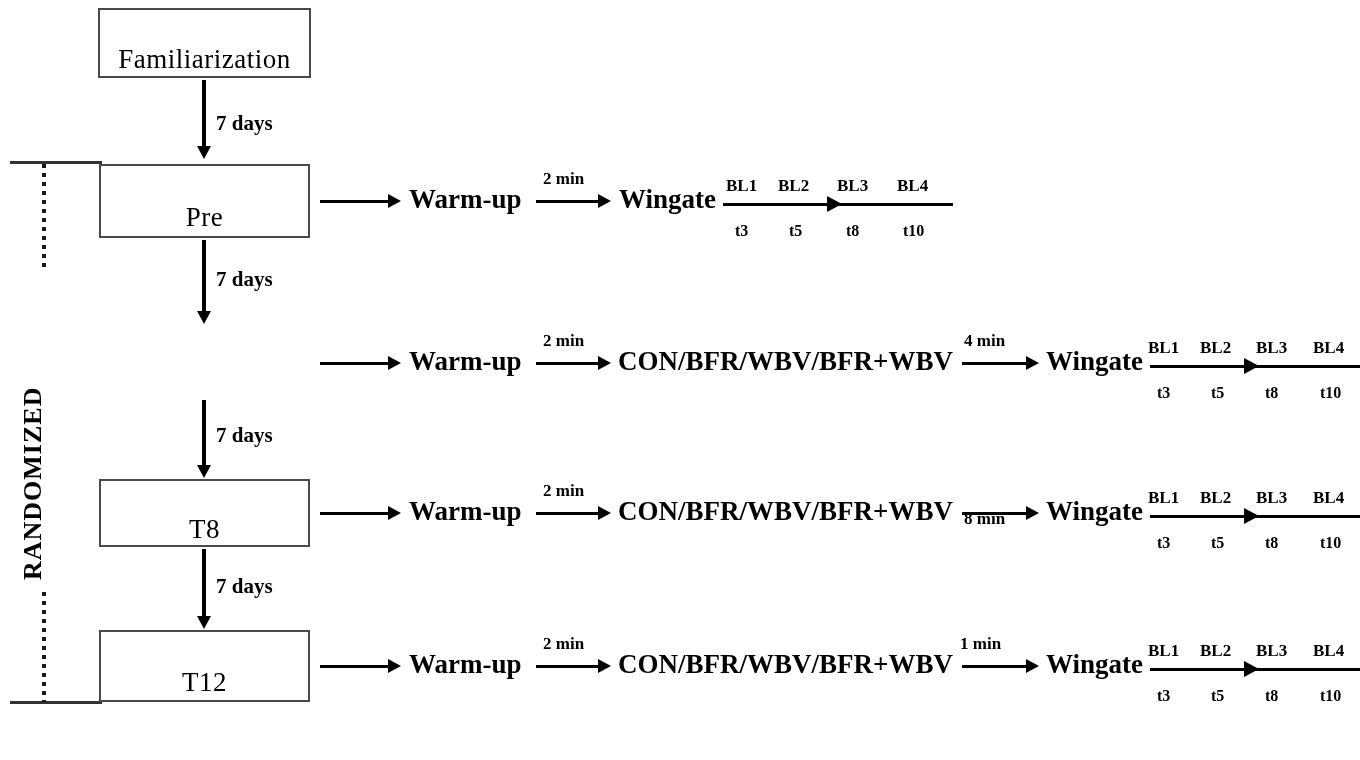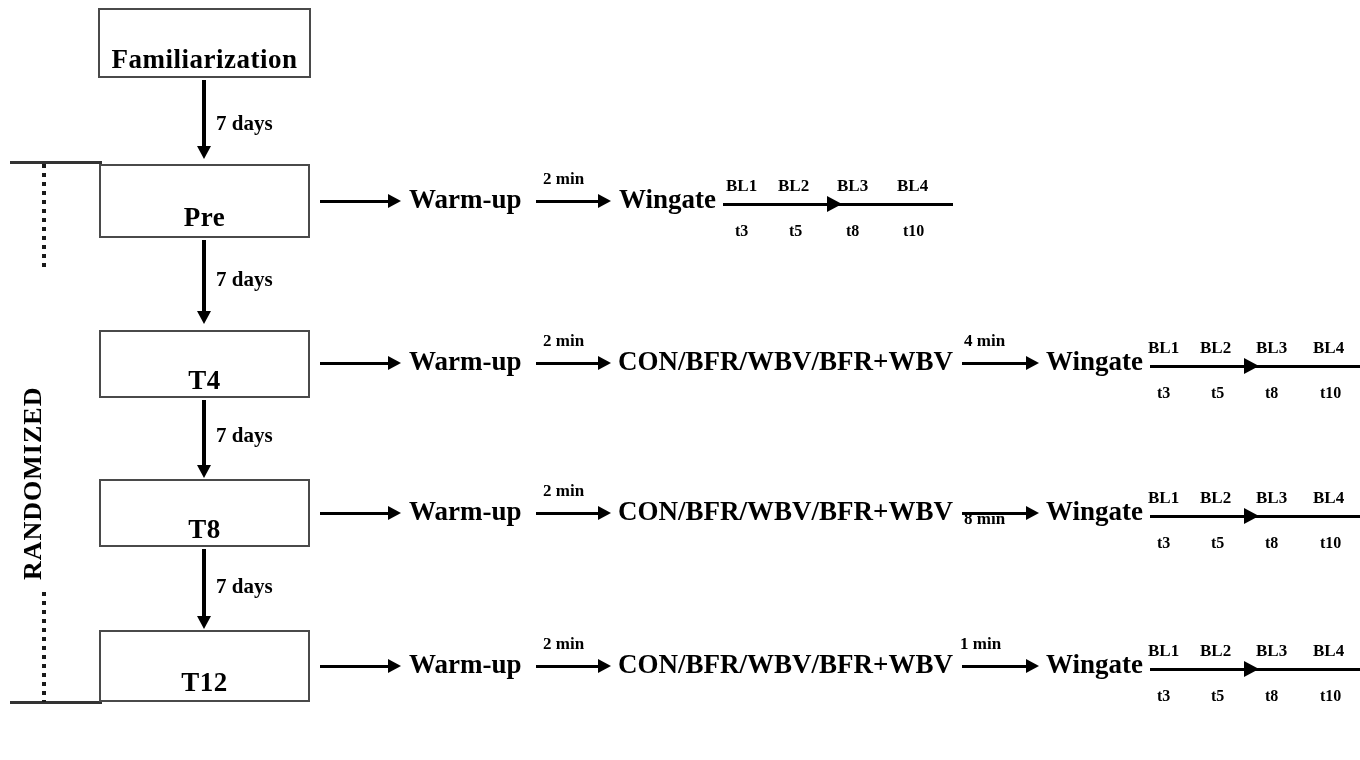--- a/index.html
+++ b/index.html
@@ -13,21 +13,21 @@
   
   .box{
     position:absolute;
     border:2px solid #4a4a4a;
     background:#fff;
     display:flex;align-items:center;justify-content:center;
     font-weight:bold;
     letter-spacing:.5px;
     box-sizing:border-box;
   }
-  .box-label{font-weight:bold;margin-top:32px;}
+  .box-label{font-weight:normal;margin-top:32px;}
 
   
   .txt{position:absolute;font-weight:bold;white-space:nowrap;line-height:1;}
   .big{font-size:27px;}
   .mid{font-size:21px;}
   .small{font-size:17px;}
 
   
   .harrow{position:absolute;height:14px;}
   .harrow .shaft{
@@ -129,23 +129,20 @@
   <div class="tick-bot" style="left:789px;top:214px;">t5</div>
   <div class="tick-bot" style="left:846px;top:214px;">t8</div>
   <div class="tick-bot" style="left:903px;top:214px;">t10</div>
 
   <div class="varrow" style="left:197px;top:240px;height:86px;">
     <div class="shaft" style="height:73px;"></div>
     <div class="head" style="top:71px;"></div>
   </div>
   <div class="txt mid" style="left:216px;top:269px;">7 days</div>
 
-  <div class="box" style="left:99px;top:330px;width:211px;height:68px;">
-    <span class="box-label big">T4</span>
-  </div>
 
   <div class="harrow" style="left:320px;top:356px;width:82px;">
     <div class="shaft" style="width:69px;"></div>
     <div class="head" style="left:68px;"></div>
   </div>
 
   <div class="txt big" style="left:409px;top:348px;">Warm-up</div>
 
   <div class="harrow" style="left:536px;top:356px;width:76px;">
     <div class="shaft" style="width:63px;"></div>

